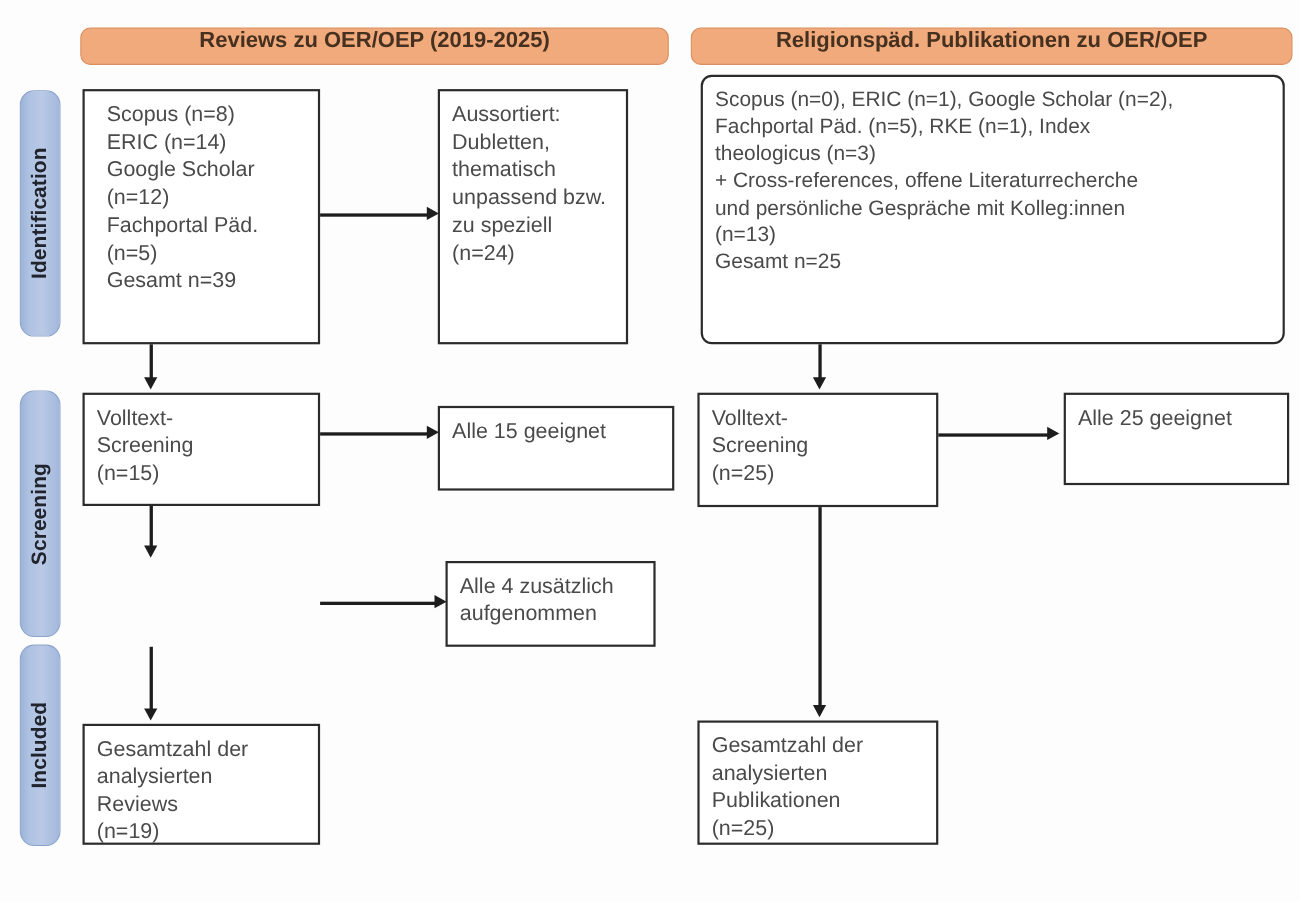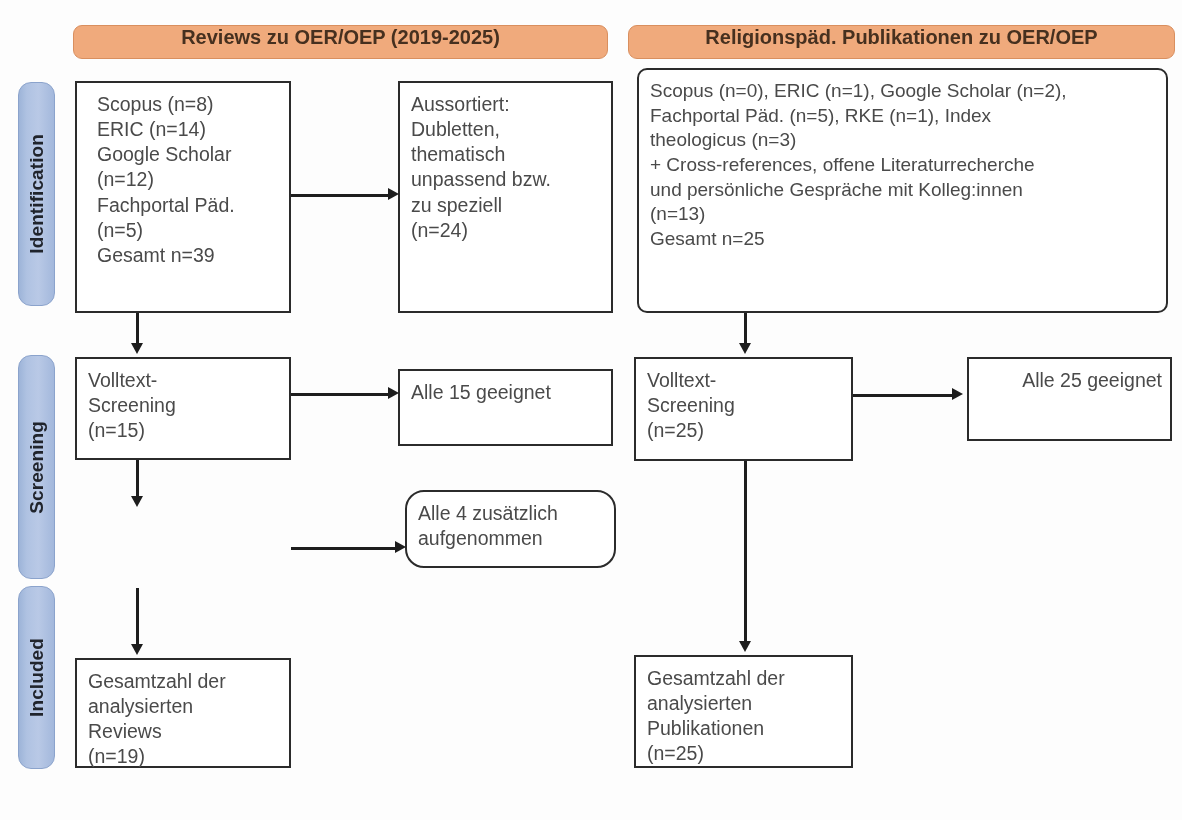--- a/index.html
+++ b/index.html
@@ -132,21 +132,21 @@
   <div class="box" style="left:75px; top:81px; width:216px; height:232px;padding-left:20px;">
     <span class="txt">Scopus (n=8)
 ERIC (n=14)
 Google Scholar
 (n=12)
 Fachportal Päd.
 (n=5)
 Gesamt n=39</span>
   </div>
 
-  <div class="box" style="left:398px; top:81px; width:215px; height:232px;">
+  <div class="box" style="left:398px; top:81px; width:173px; height:232px;">
     <span class="txt">Aussortiert:
 Dubletten,
 thematisch
 unpassend bzw.
 zu speziell
 (n=24)</span>
   </div>
 
   <div class="conn h" style="left:291px; top:194px; width:100px;"></div>
   <div class="arrowhead right" style="left:388px; top:188px;"></div>
@@ -164,21 +164,21 @@
     <span class="txt">Alle 15 geeignet</span>
   </div>
 
   <div class="conn h" style="left:291px; top:393px; width:100px;"></div>
   <div class="arrowhead right" style="left:388px; top:387px;"></div>
 
   <div class="conn v" style="left:136px; top:460px; height:38px;"></div>
   <div class="arrowhead down" style="left:131px; top:496px;"></div>
 
 
-  <div class="box" style="left:405px; top:490px; width:211px; height:78px;border-radius:19px;">
+  <div class="box" style="left:405px; top:510px; width:191px; height:78px;">
     <span class="txt">Alle 4 zusätzlich
 aufgenommen</span>
   </div>
 
   <div class="conn h" style="left:291px; top:547px; width:107px;"></div>
   <div class="arrowhead right" style="left:395px; top:541px;"></div>
 
   <div class="conn v" style="left:136px; top:588px; height:58px;"></div>
   <div class="arrowhead down" style="left:131px; top:644px;"></div>
 
@@ -201,21 +201,21 @@
 
   <div class="conn v" style="left:744px; top:313px; height:32px;"></div>
   <div class="arrowhead down" style="left:739px; top:343px;"></div>
 
   <div class="box" style="left:634px; top:357px; width:219px; height:104px;">
     <span class="txt">Volltext-
 Screening
 (n=25)</span>
   </div>
 
-  <div class="box centerv" style="left:967px; top:357px; width:205px; height:84px;justify-content:flex-end;">
+  <div class="box centerv" style="left:967px; top:357px; width:205px; height:84px;">
     <span class="txt">Alle 25 geeignet</span>
   </div>
 
   <div class="conn h" style="left:853px; top:394px; width:102px;"></div>
   <div class="arrowhead right" style="left:952px; top:388px;"></div>
 
   <div class="conn v" style="left:744px; top:461px; height:182px;"></div>
   <div class="arrowhead down" style="left:739px; top:641px;"></div>
 
   <div class="box" style="left:634px; top:655px; width:219px; height:113px;">

